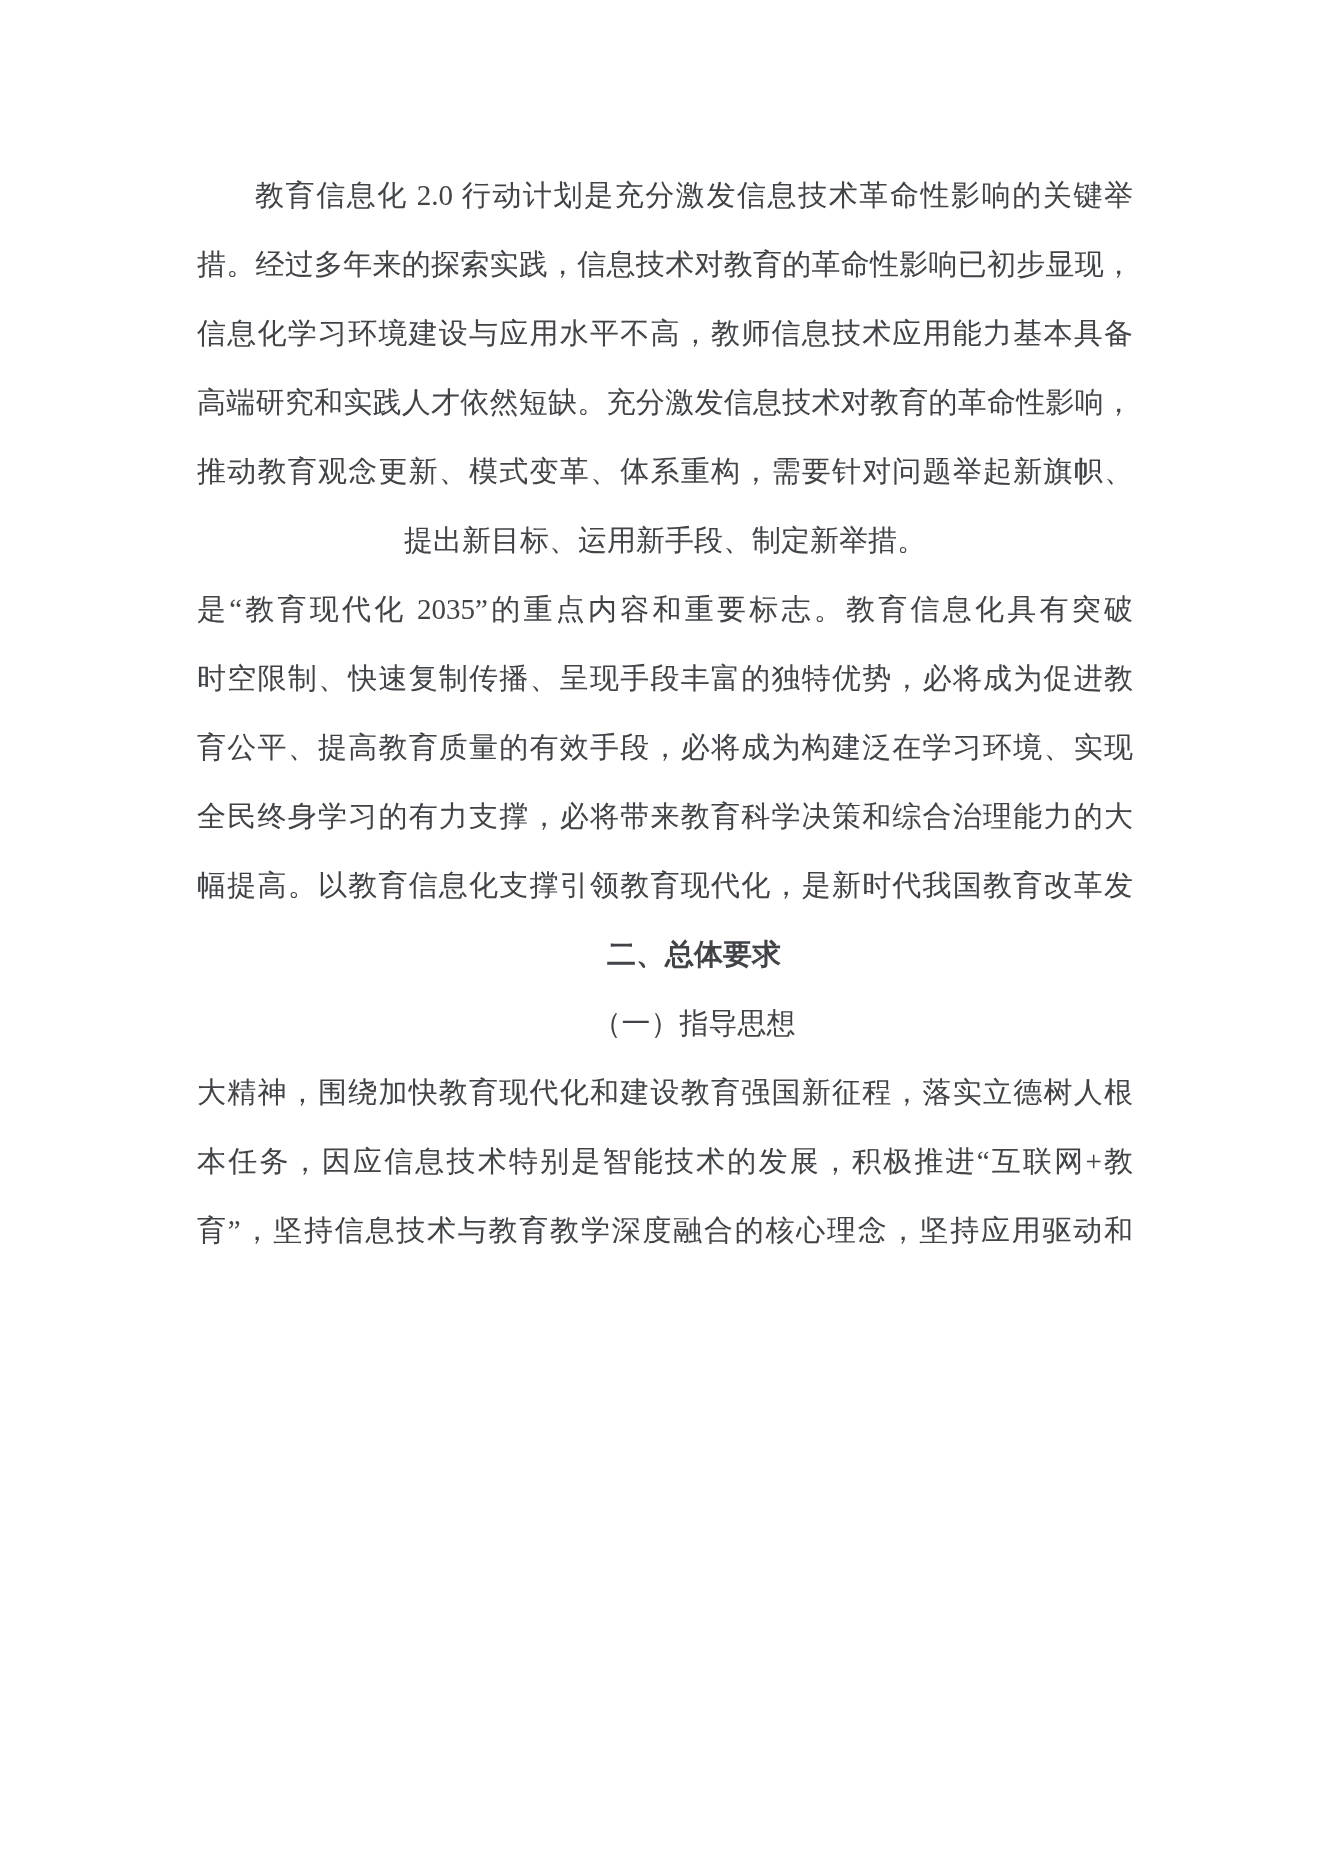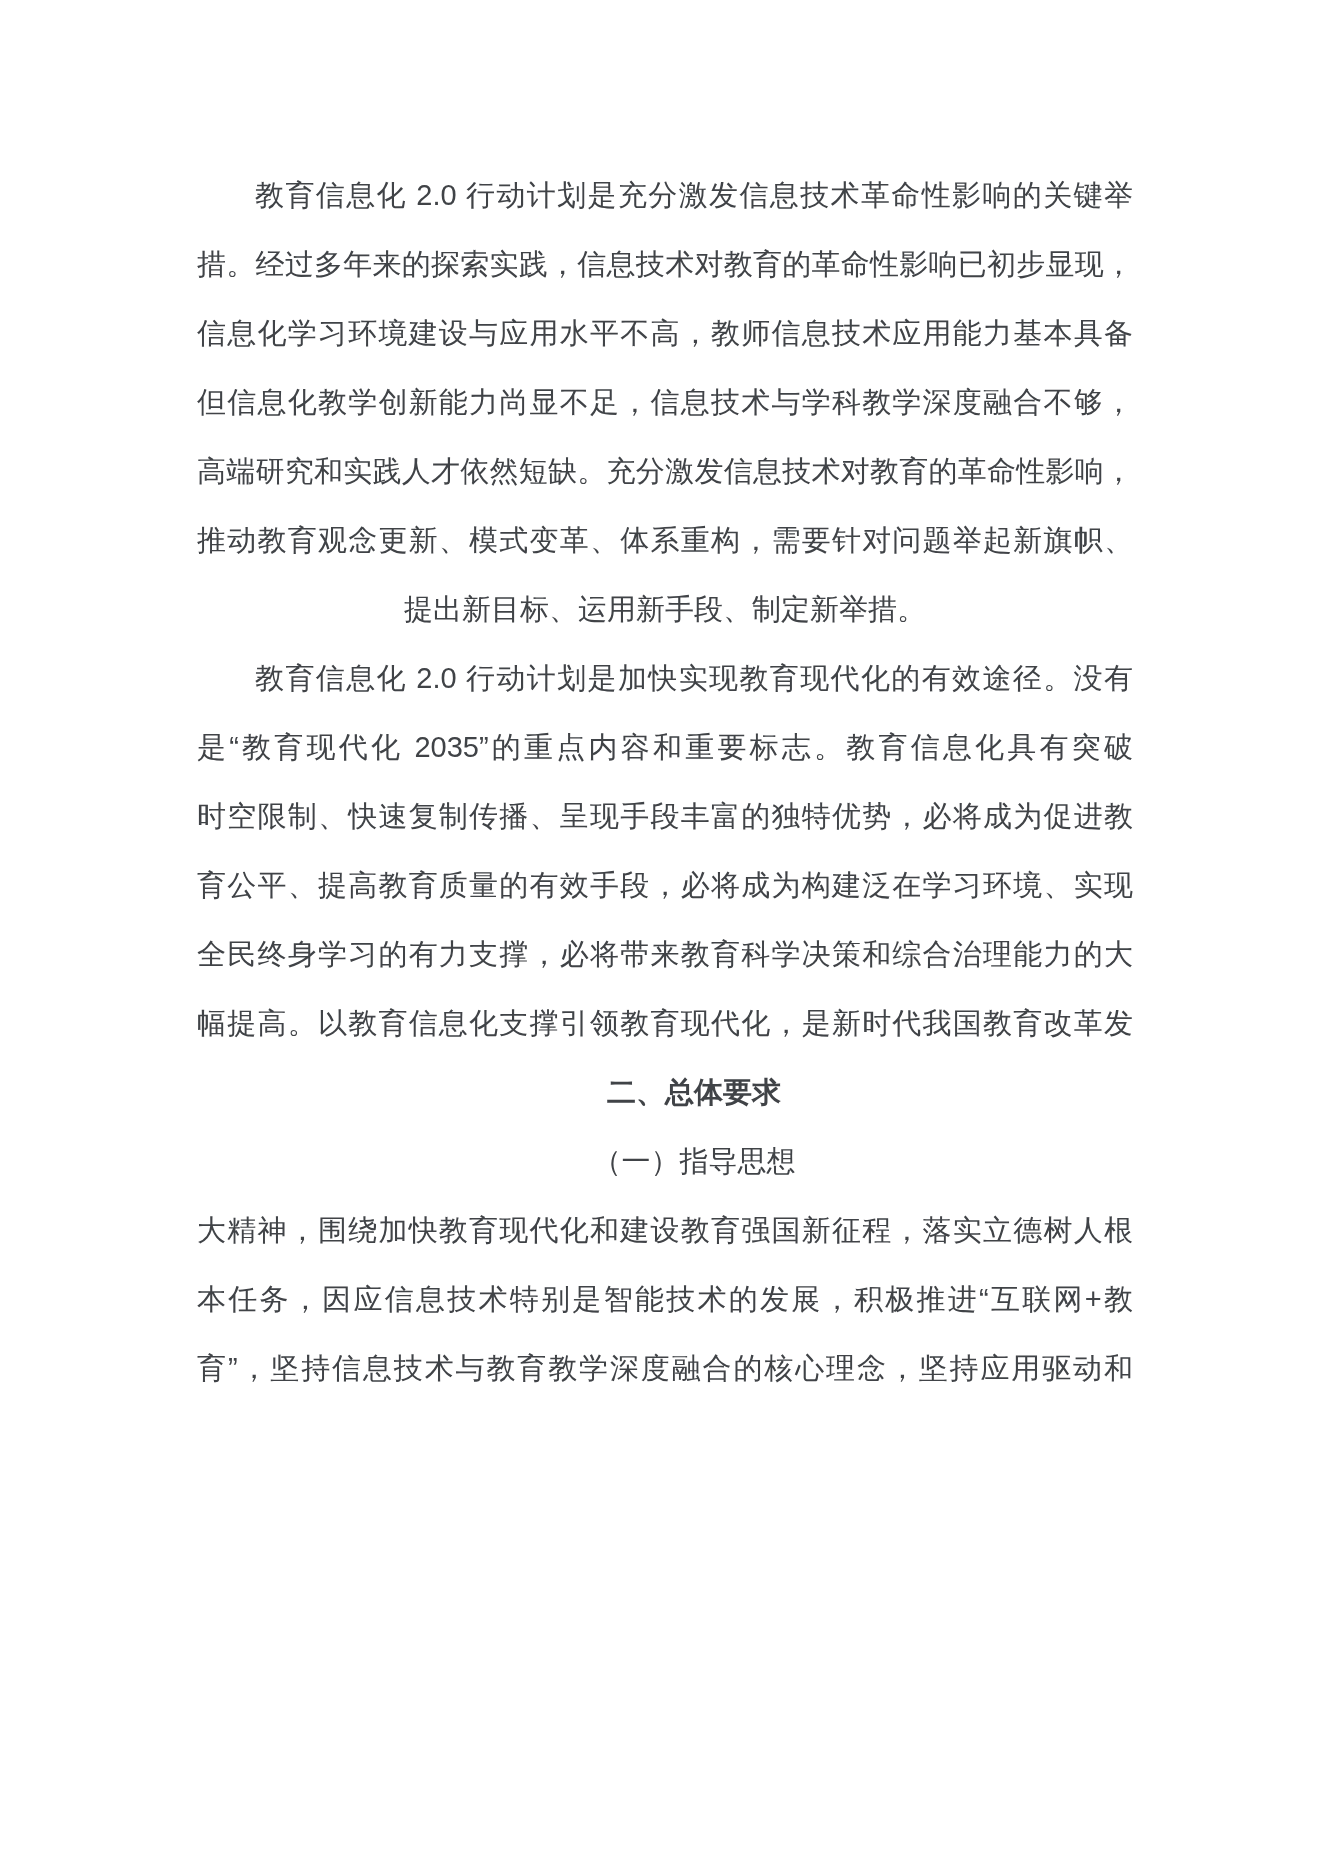--- a/index.html
+++ b/index.html
@@ -6,21 +6,21 @@
     margin: 0;
     padding: 0;
     background: #ffffff;
   }
   .page {
     position: relative;
     width: 1323px;
     height: 1871px;
     background: #ffffff;
     overflow: hidden;
-    font-family: Liberation Sans, sans-serif;
+    font-family: Liberation Serif, serif;
   }
   .doc-body {
     position: absolute;
     left: 197px;
     top: 161px;
     width: 936px;
   }
   .line {
     height: 69px;
     line-height: 69px;
@@ -43,27 +43,25 @@
 </style>
 </head>
 <body>
 
 <div class="page">
   <div class="doc-body" style="color: rgb(64, 67, 71);">
       <div>
         <div class="line justify indent">教育信息化 2.0 行动计划是充分激发信息技术革命性影响的关键举</div>
         <div class="line justify">措。经过多年来的探索实践，信息技术对教育的革命性影响已初步显现，</div>
         <div class="line justify">信息化学习环境建设与应用水平不高，教师信息技术应用能力基本具备</div>
-        <div class="line justify">但信息化教学创新能力尚显不足，信息技术与学科教学深度融合不够，</div>
         <div class="line justify">高端研究和实践人才依然短缺。充分激发信息技术对教育的革命性影响，</div>
         <div class="line justify">推动教育观念更新、模式变革、体系重构，需要针对问题举起新旗帜、</div>
         <div class="line">提出新目标、运用新手段、制定新举措。</div>
       </div>
       <div>
-        <div class="line justify indent">教育信息化 2.0 行动计划是加快实现教育现代化的有效途径。没有</div>
         <div class="line justify">是“教育现代化 2035”的重点内容和重要标志。教育信息化具有突破</div>
         <div class="line justify">时空限制、快速复制传播、呈现手段丰富的独特优势，必将成为促进教</div>
         <div class="line justify">育公平、提高教育质量的有效手段，必将成为构建泛在学习环境、实现</div>
         <div class="line justify">全民终身学习的有力支撑，必将带来教育科学决策和综合治理能力的大</div>
         <div class="line justify">幅提高。以教育信息化支撑引领教育现代化，是新时代我国教育改革发</div>
       </div>
       <div>
         <div class="line indent bold">二、总体要求</div>
       </div>
       <div>

